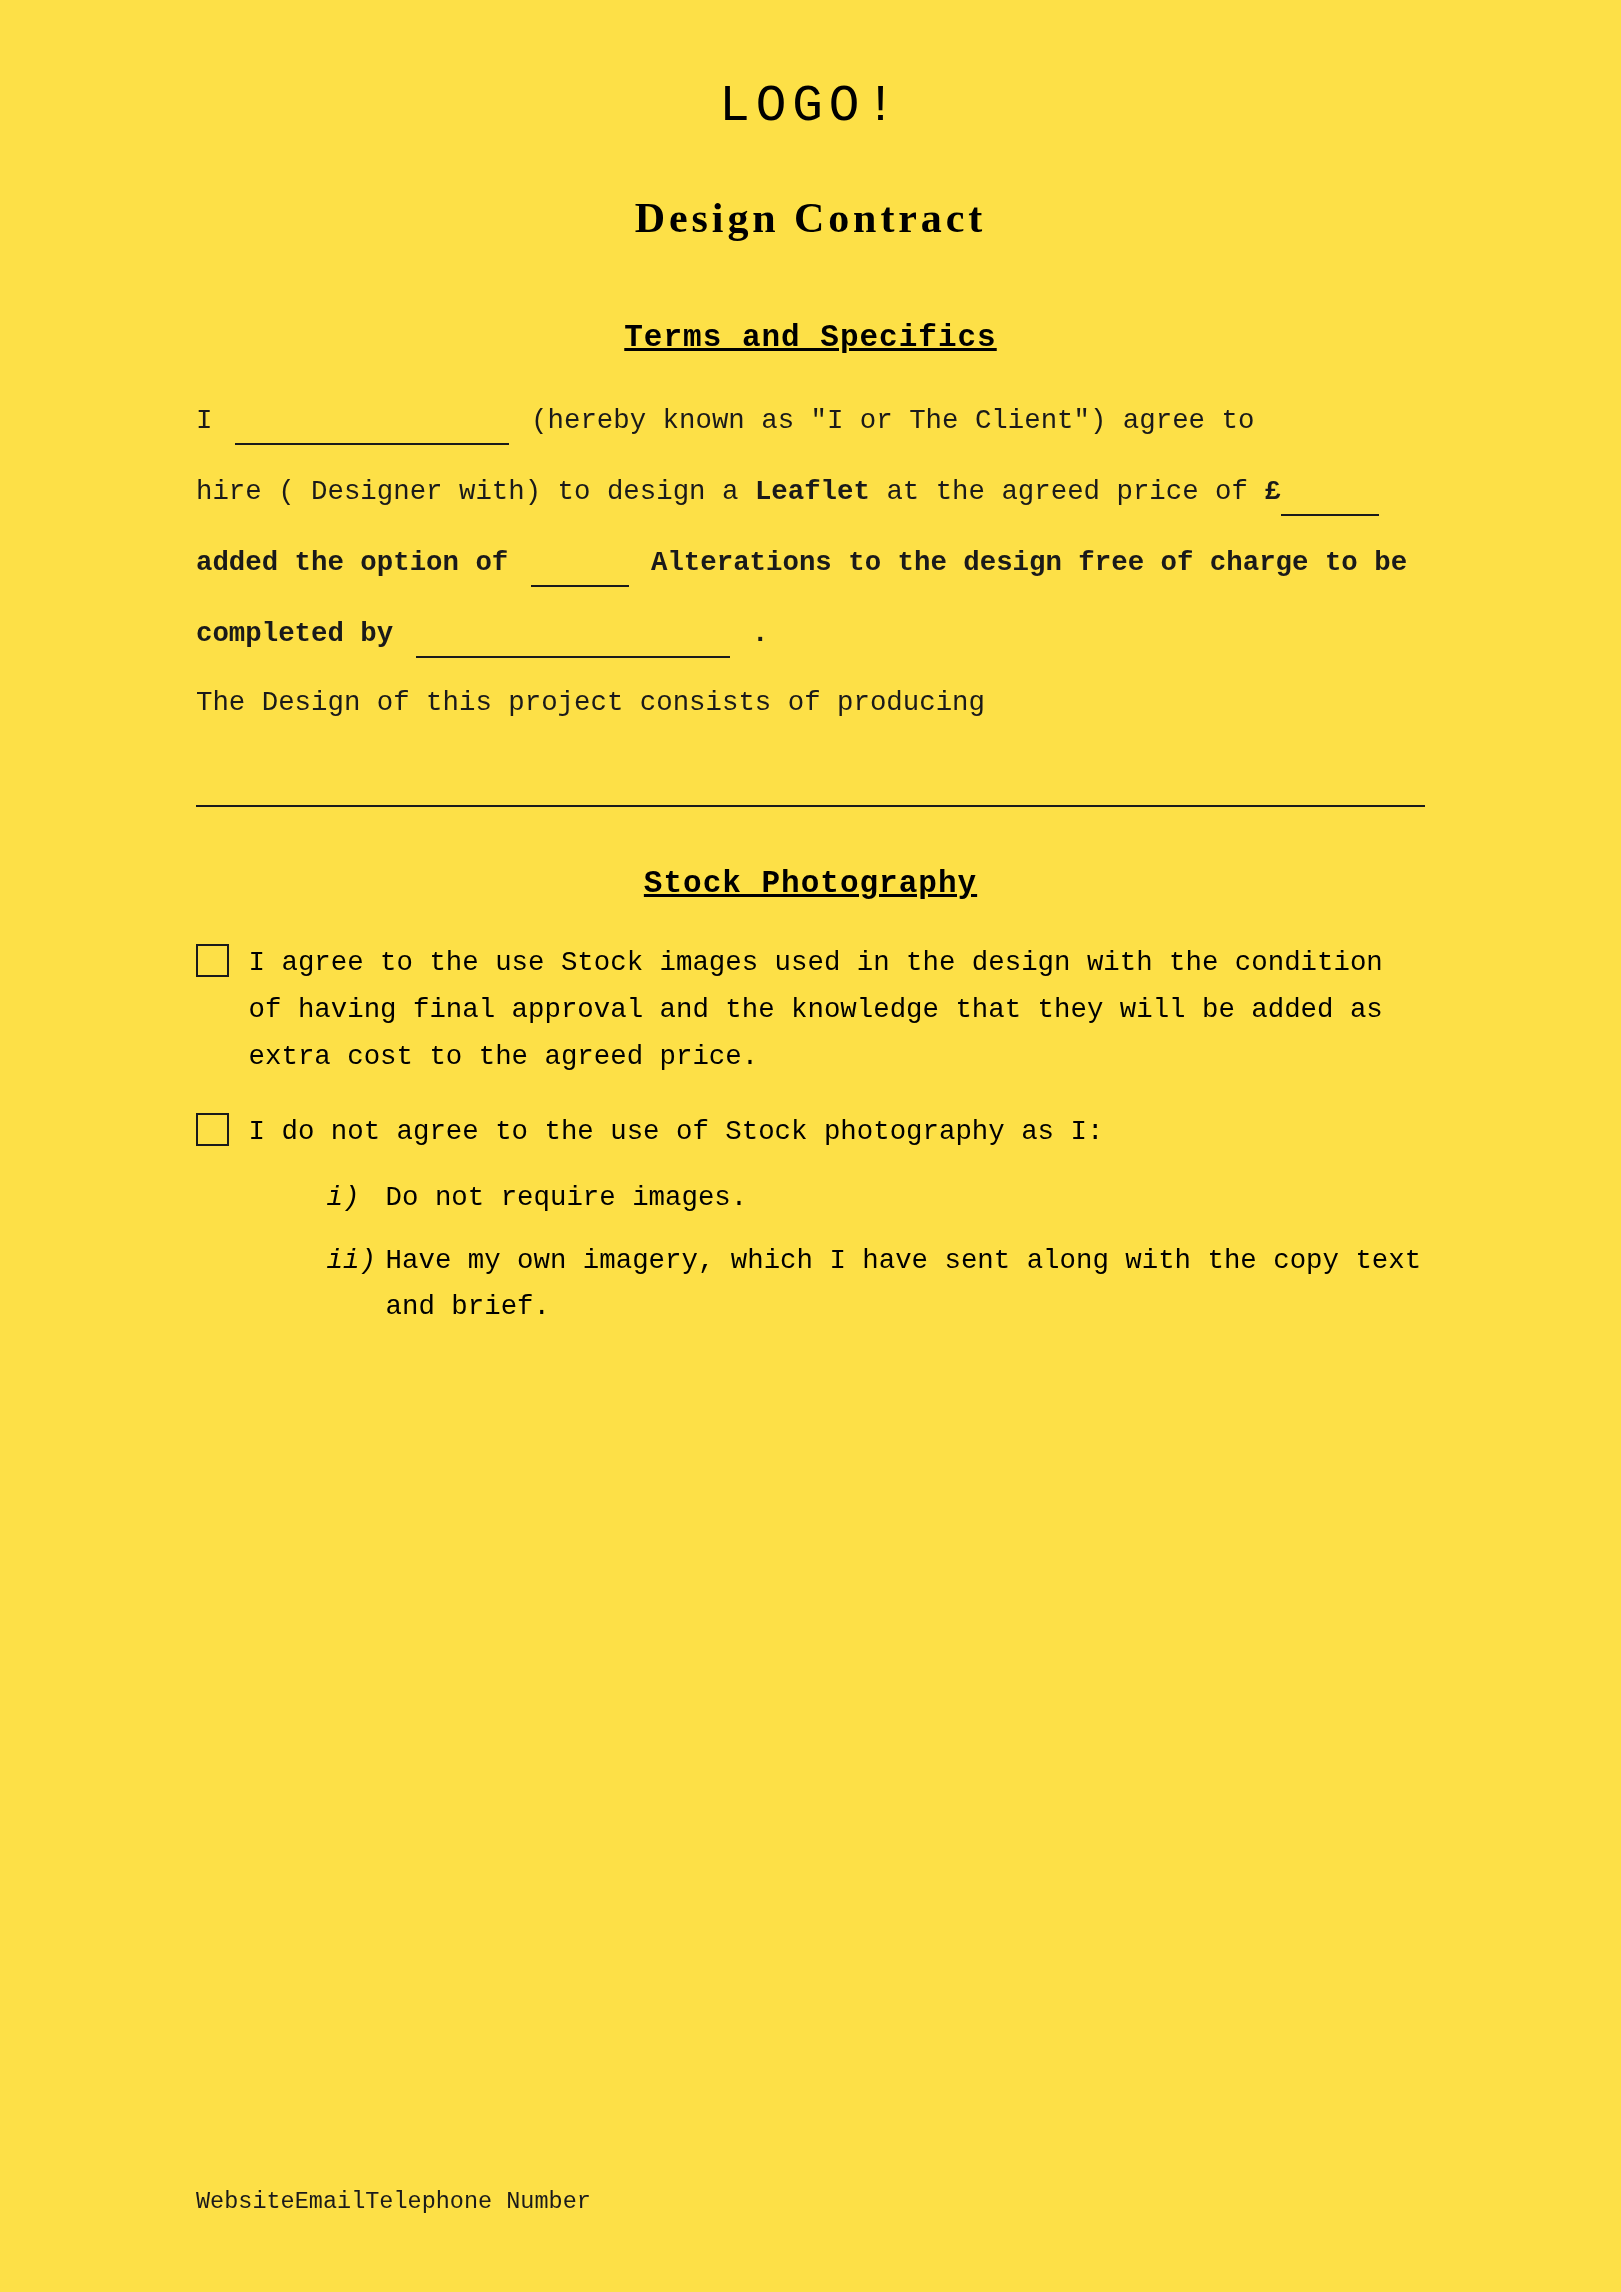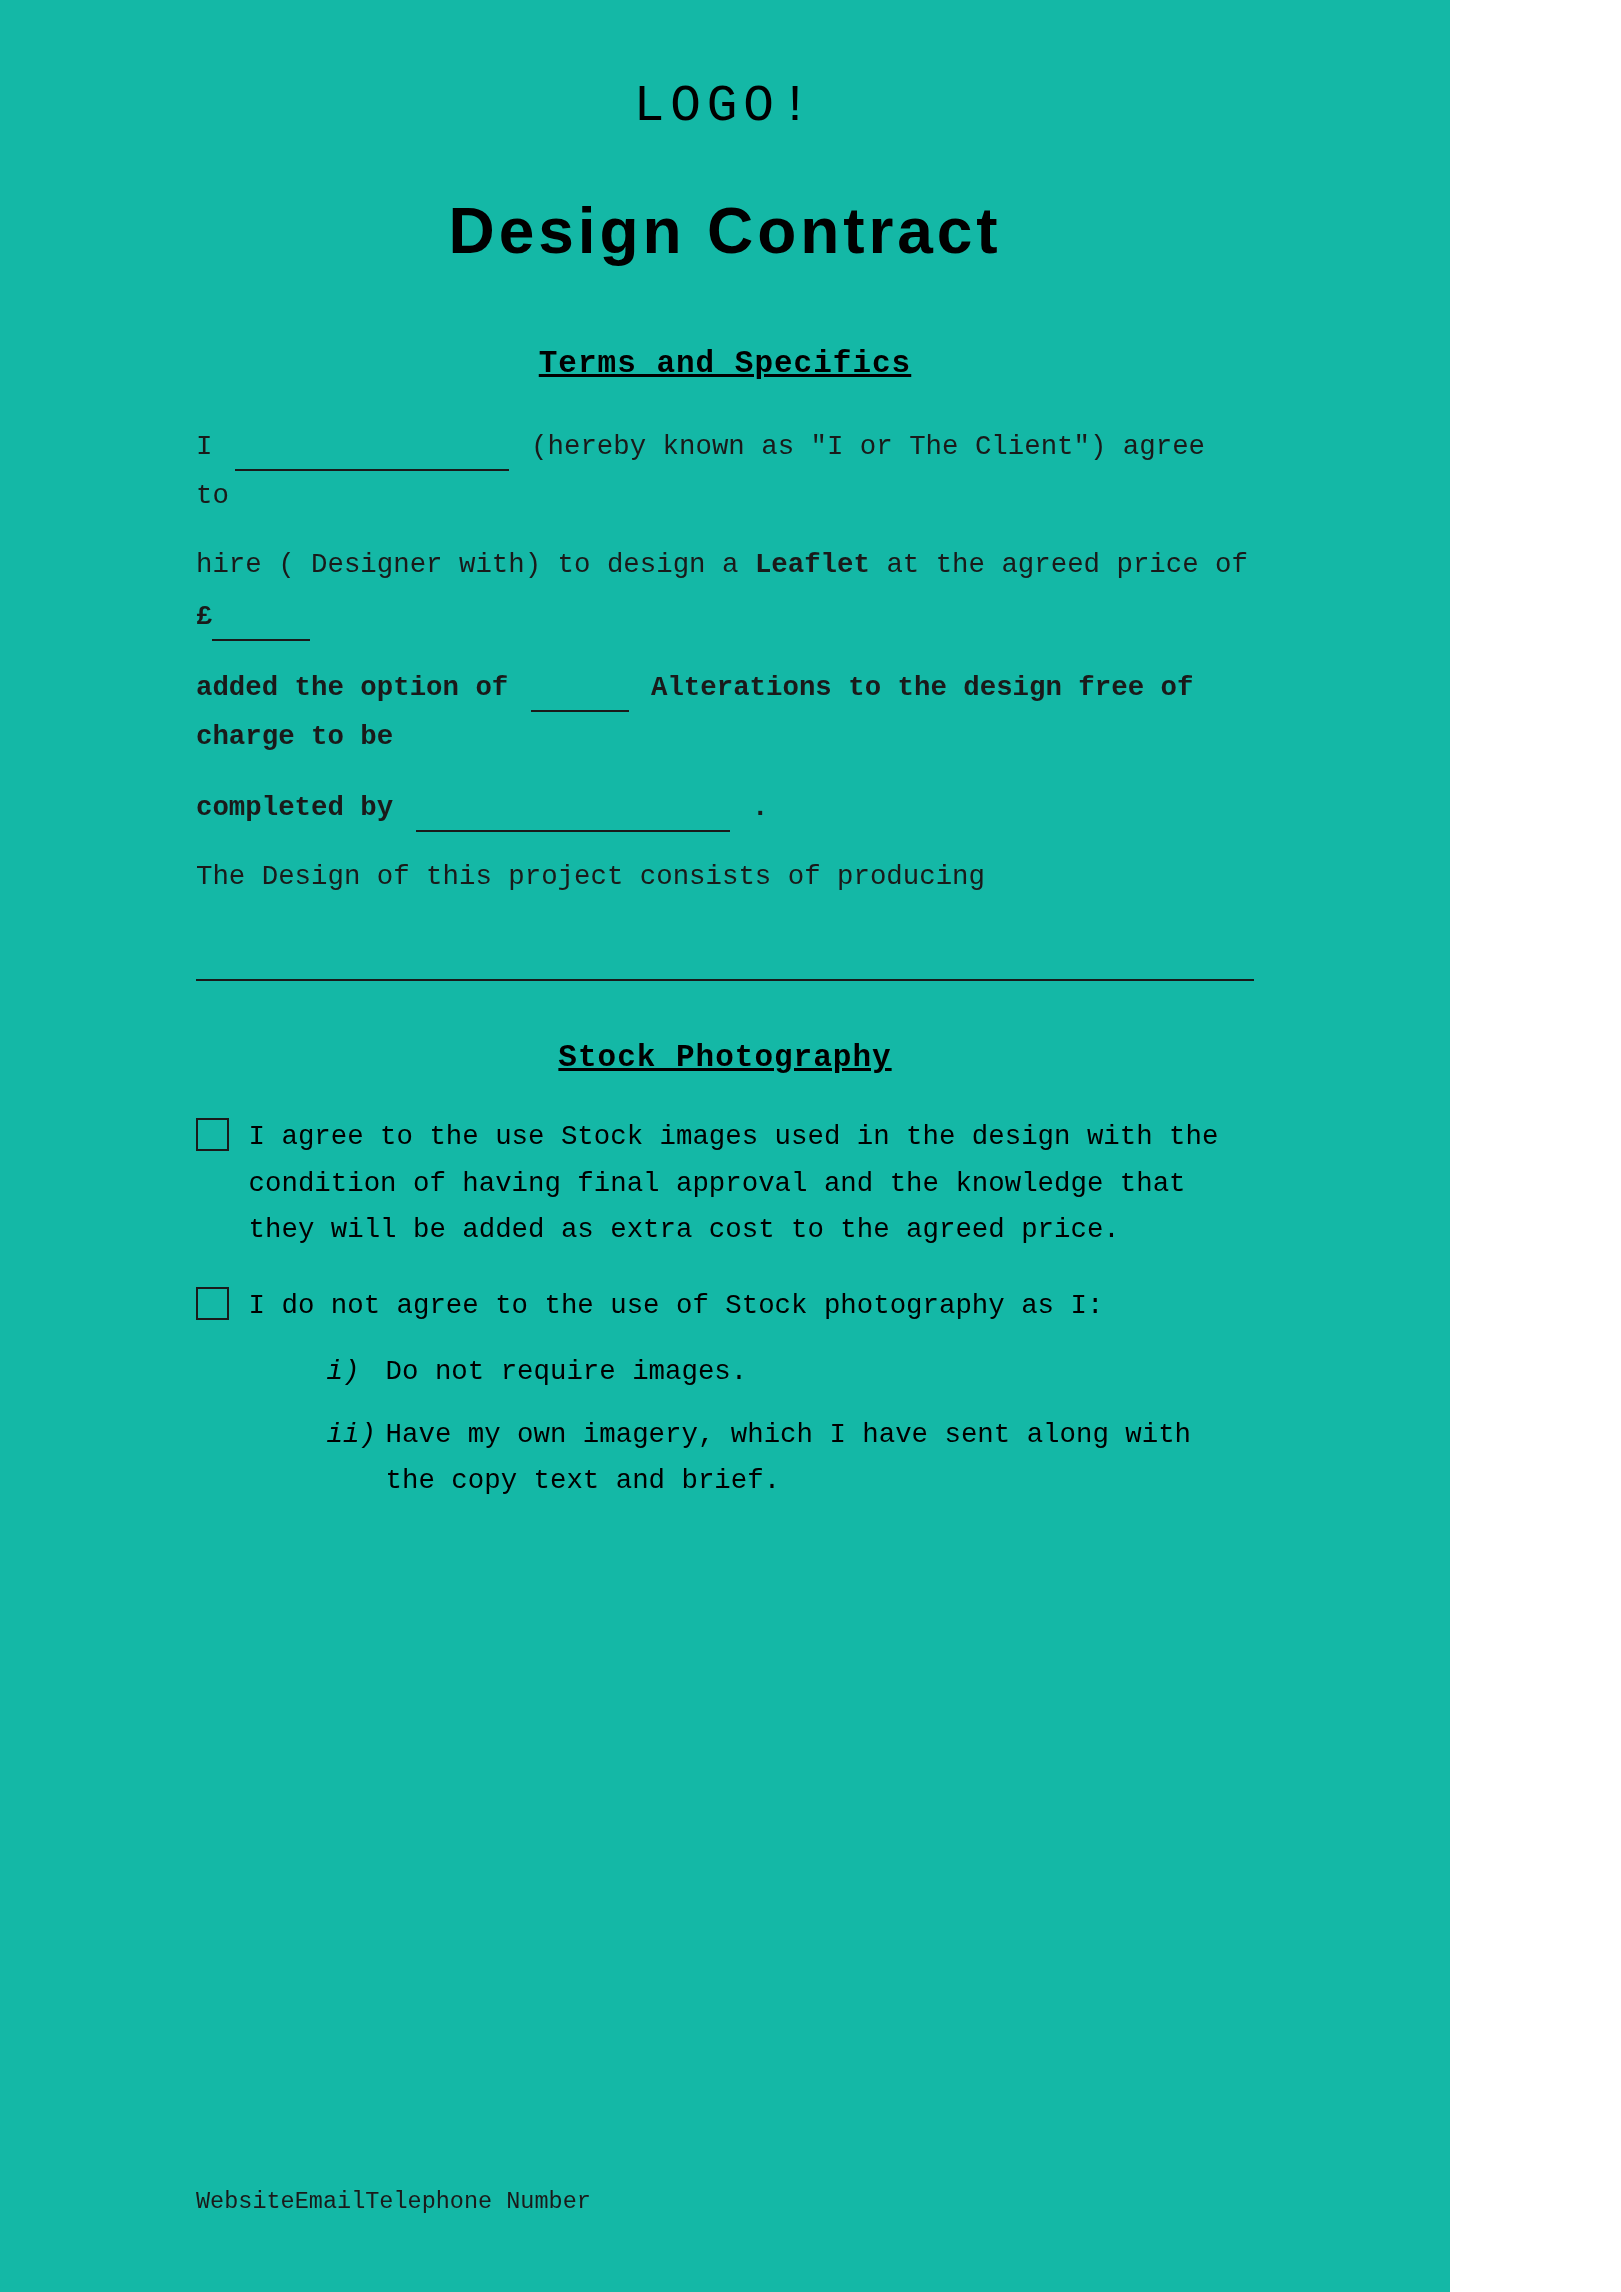--- a/index.html
+++ b/index.html
@@ -10,23 +10,23 @@
 
     body {
       background: #ffffff;
       font-family: 'Courier New', Courier, monospace;
       width: 1621px;
       min-height: 2293px;
       position: relative;
     }
 
     .page {
-      width: 1450px;
+      width: 1621px;
       min-height: 2293px;
-      background: #14b8a6;
+      background: #fde047;
       padding: 78px 196px 78px 196px;
       position: relative;
     }
 
     .logo-section {
       text-align: center;
       margin-bottom: 59px;
     }
 
     .logo-text {
@@ -35,22 +35,22 @@
       font-weight: normal;
       letter-spacing: 5.9px;
     }
 
     .title-section {
       text-align: center;
       margin-bottom: 78px;
     }
 
     .contract-title {
-      font-family: Liberation Sans, sans-serif;
-      font-size: 64px;
+      font-family: Liberation Serif, serif;
+      font-size: 42px;
       font-weight: bold;
       letter-spacing: 3.9px;
     }
 
     .section-heading {
       font-family: 'Courier New', Courier, monospace;
       font-size: 31px;
       font-weight: bold;
       text-decoration: underline;
       margin-bottom: 39px;

